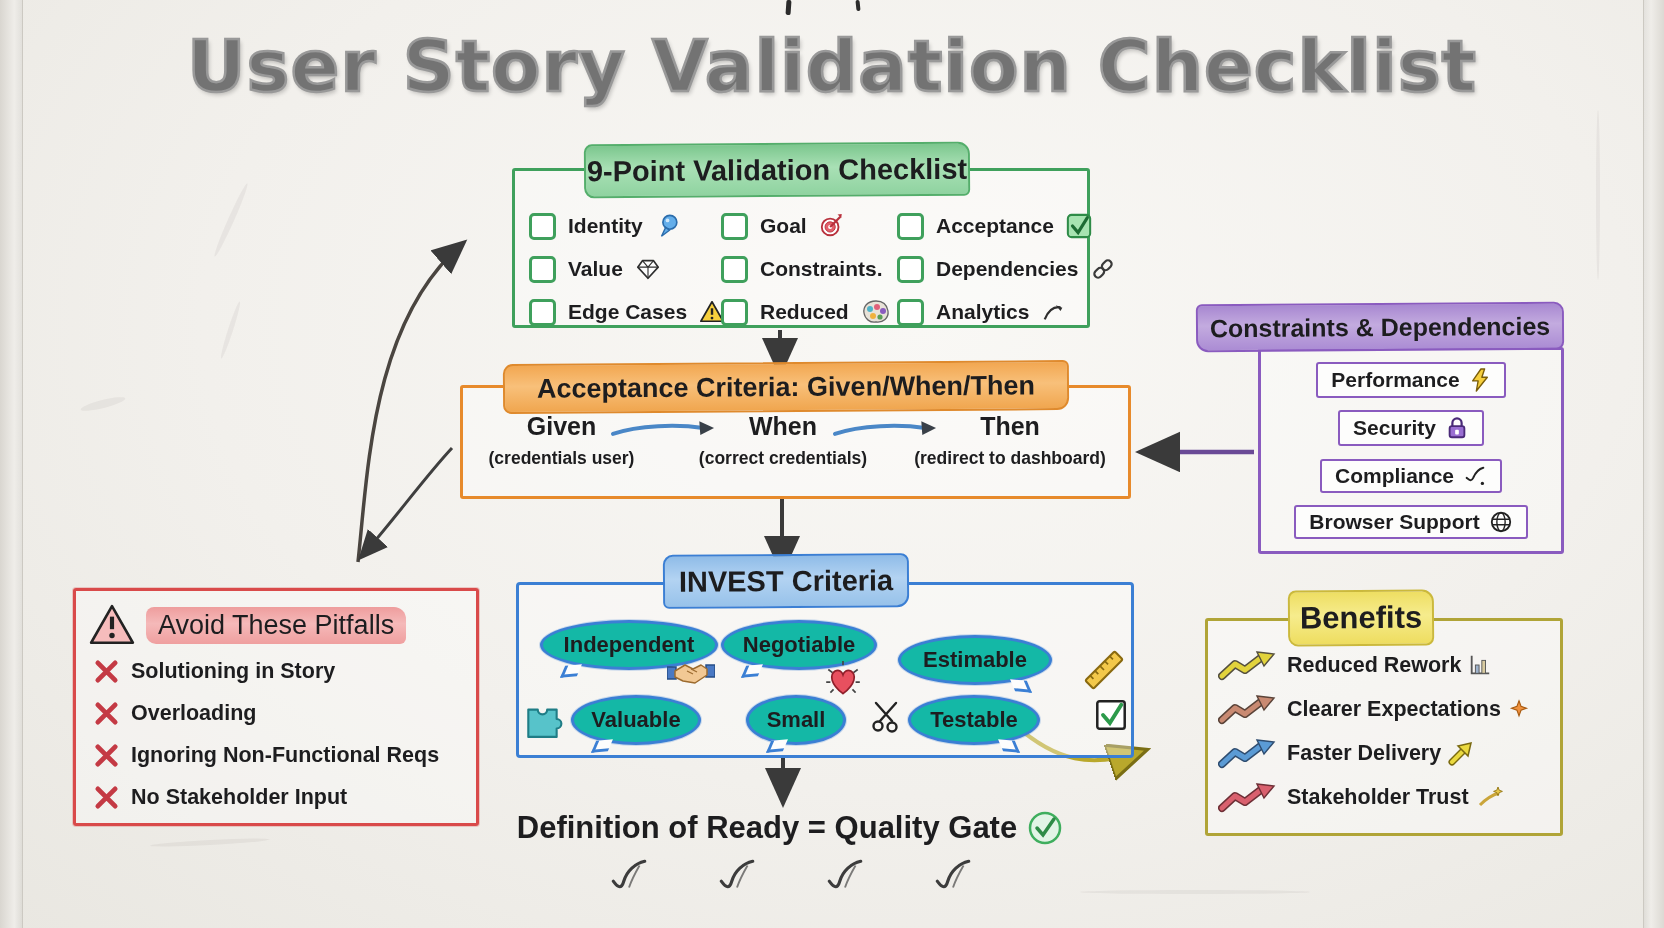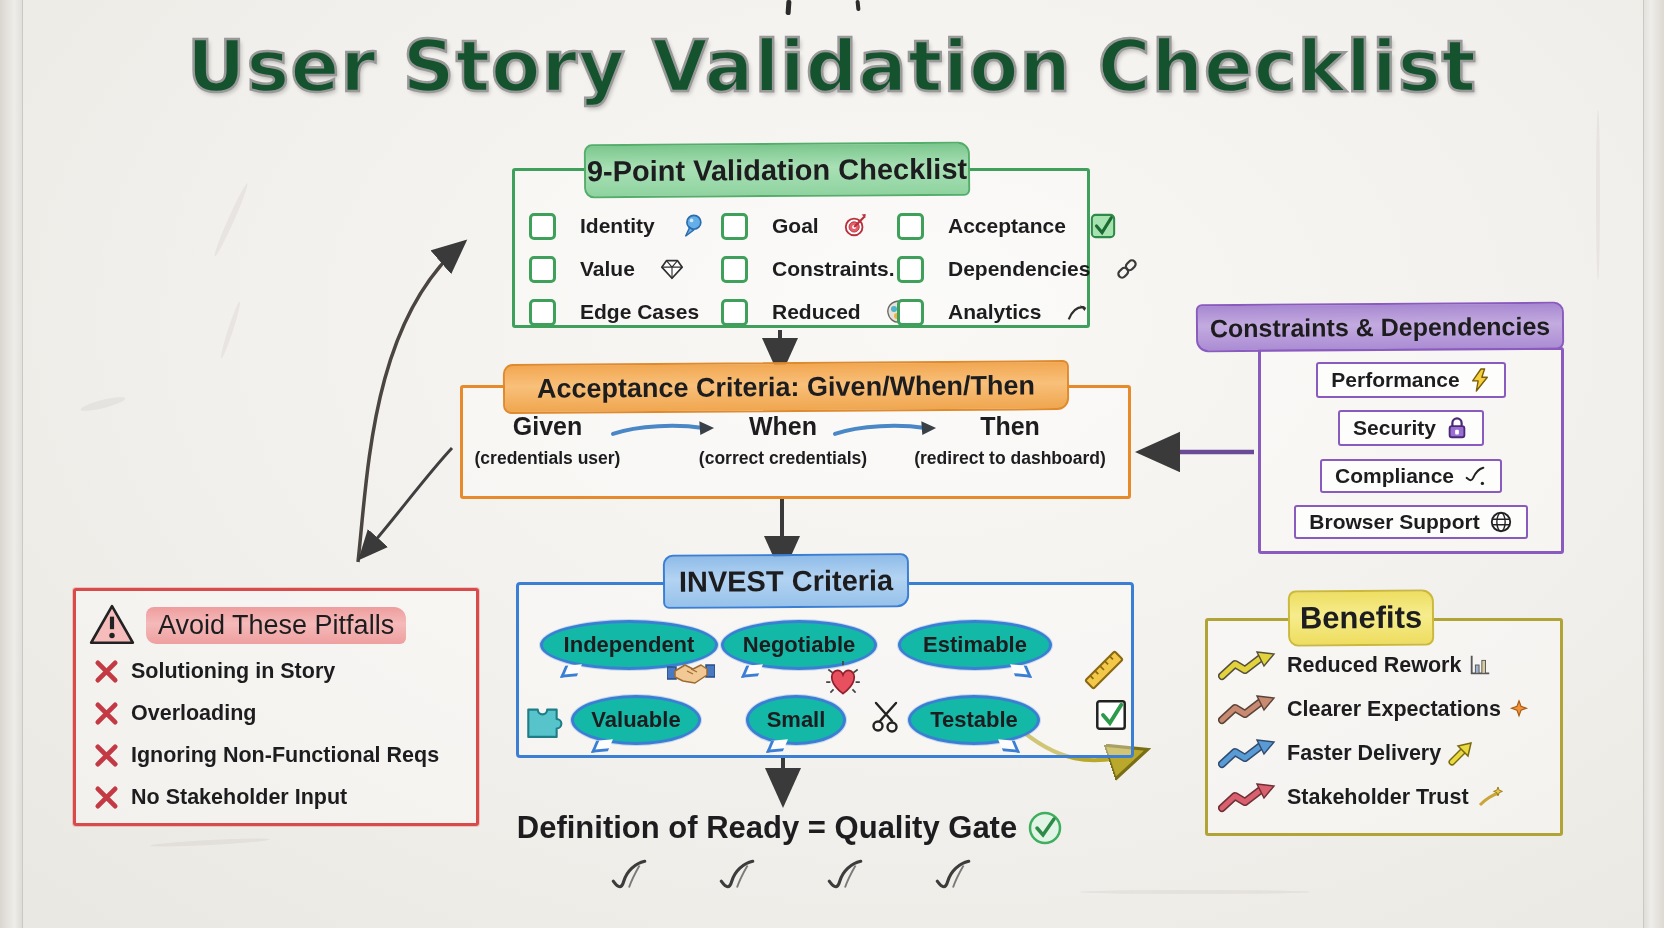--- a/index.html
+++ b/index.html
@@ -11,37 +11,37 @@
   .abs{position:absolute;}
   
   .frame-l{left:0;top:0;width:22px;height:928px;background:linear-gradient(90deg,#d9d6d0,#efede9 65%,rgba(0,0,0,.05));border-right:1px solid #ccc9c2;}
   .frame-r{right:0;top:0;width:20px;height:928px;background:linear-gradient(270deg,#dcd9d3,#efede9 65%,rgba(0,0,0,.05));border-left:1px solid #ccc9c2;}
   .smudge{background:rgba(60,55,50,.06);border-radius:50%;}
   .penmark{background:#2b2b2b;border-radius:2px;}
   
   .title{
     left:0;top:24px;width:1664px;text-align:center;
     font-family:"DejaVu Sans",sans-serif;font-weight:700;font-size:72px;letter-spacing:1px;
-    color:#14532d;-webkit-text-stroke:2.5px #999;
+    color:#737373;-webkit-text-stroke:2.5px #999;
     text-shadow:2px 3px 4px rgba(0,0,0,.22);
   }
   
   .panel{position:absolute;background:rgba(255,255,255,.35);}
   .hl{position:absolute;display:flex;align-items:center;justify-content:center;
       font-weight:700;text-align:center;transform:rotate(-.4deg);z-index:5;}
   .hl-green{background:linear-gradient(180deg,#7cc78e,#a9e0b5 45%,#8fd3a0);border:2px solid #54ae6b;border-radius:8px 12px 6px 10px;}
   .hl-orange{background:linear-gradient(180deg,#f2a751,#f8c07a 45%,#f0a64f);border:2px solid #df8a2d;border-radius:10px 6px 12px 8px;}
   .hl-purple{background:linear-gradient(180deg,#a888d1,#c3abdf 45%,#ab8cd4);border:2px solid #8a5bbf;border-radius:6px 10px 8px 12px;}
   .hl-blue{background:linear-gradient(180deg,#8fbce8,#b3d3f2 45%,#97c2ea);border:2px solid #3b7fd4;border-radius:10px 8px 12px 6px;}
   .hl-yellow{background:linear-gradient(180deg,#eede62,#f6ec8d 45%,#eedd5f);border:2px solid #cbb93c;border-radius:8px 12px 8px 10px;}
   .hl-red{background:linear-gradient(180deg,#ee9d9d,#f5b9b9 45%,#ef9f9f);border-radius:8px 12px 6px 10px;padding:3px 12px;}
   
   .p-green{left:512px;top:168px;width:572px;height:154px;border:3px solid #3fa05c;border-radius:3px;}
   .cl-grid{display:grid;grid-template-columns:192px 176px 196px;grid-auto-rows:34px;row-gap:9px;padding:38px 0 0 14px;}
-  .cl-item{display:flex;align-items:center;gap:24px;font-size:21px;font-weight:700;white-space:nowrap;}
+  .cl-item{display:flex;align-items:center;gap:12px;font-size:21px;font-weight:700;white-space:nowrap;}
   .cbox{width:21px;height:21px;border:3px solid #3fa05c;border-radius:5px;background:#fff;flex:0 0 auto;}
   .ic{flex:0 0 auto;}
   
   .p-orange{left:460px;top:385px;width:665px;height:108px;border:3px solid #e78a2b;border-radius:3px;}
   .gwt-step{position:absolute;top:24px;text-align:center;}
   .gwt-label{font-size:25px;font-weight:700;}
   .gwt-detail{font-size:17.5px;font-weight:700;margin-top:7px;white-space:nowrap;}
   
   .p-purple{left:1258px;top:347px;width:300px;height:201px;border:3px solid #8a5bbf;border-radius:3px;
             display:flex;flex-direction:column;justify-content:space-evenly;align-items:center;}
@@ -189,21 +189,21 @@
         <svg class="ic" width="26" height="26" viewBox="0 0 28 28">
             <path d="M4 22 C8 12 14 8 21 9" fill="none" stroke="#2e2e2e" stroke-width="2.4"></path>
             <path d="M23 9.5 l-7 -2.7 5 6 z" fill="#2e2e2e"></path>
           </svg>
       </div>
     </div>
   </section>
   <div class="hl hl-green" style="left:584px;top:143px;width:382px;height:50px;font-size:29px;">9-Point Validation Checklist</div>
 
   <section class="panel p-orange z2">
-    <div class="gwt-step" style="left:2px;width:165px;">
+    <div class="gwt-step" style="left:16px;width:165px;">
       <div class="gwt-label">Given</div>
       <div class="gwt-detail">(credentials user)</div>
     </div>
     <div class="gwt-step" style="left:220px;width:200px;">
       <div class="gwt-label">When</div>
       <div class="gwt-detail">(correct credentials)</div>
     </div>
     <div class="gwt-step" style="left:433px;width:228px;">
       <div class="gwt-label">Then</div>
       <div class="gwt-detail">(redirect to dashboard)</div>
@@ -252,21 +252,21 @@
   </section>
   <div class="hl hl-purple" style="left:1196px;top:303px;width:364px;height:44px;font-size:25px;">Constraints &amp; Dependencies</div>
 
   <section class="panel p-blue z2">
     <div class="oval" style="left:21px;top:35px;width:172px;height:44px;">
         <span>Independent</span>
       </div>
     <div class="oval" style="left:202px;top:35px;width:150px;height:44px;">
         <span>Negotiable</span>
       </div>
-    <div class="oval tail-r" style="left:379px;top:35px;width:148px;height:44px;align-items:center;">
+    <div class="oval tail-r" style="left:379px;top:50px;width:148px;height:44px;align-items:center;">
         <span>Estimable</span>
       </div>
     <div class="oval" style="left:52px;top:110px;width:124px;height:44px;">
         <span>Valuable</span>
       </div>
     <div class="oval" style="left:227px;top:110px;width:94px;height:44px;">
         <span>Small</span>
       </div>
     <div class="oval tail-r" style="left:389px;top:110px;width:126px;height:44px;">
         <span>Testable</span>

